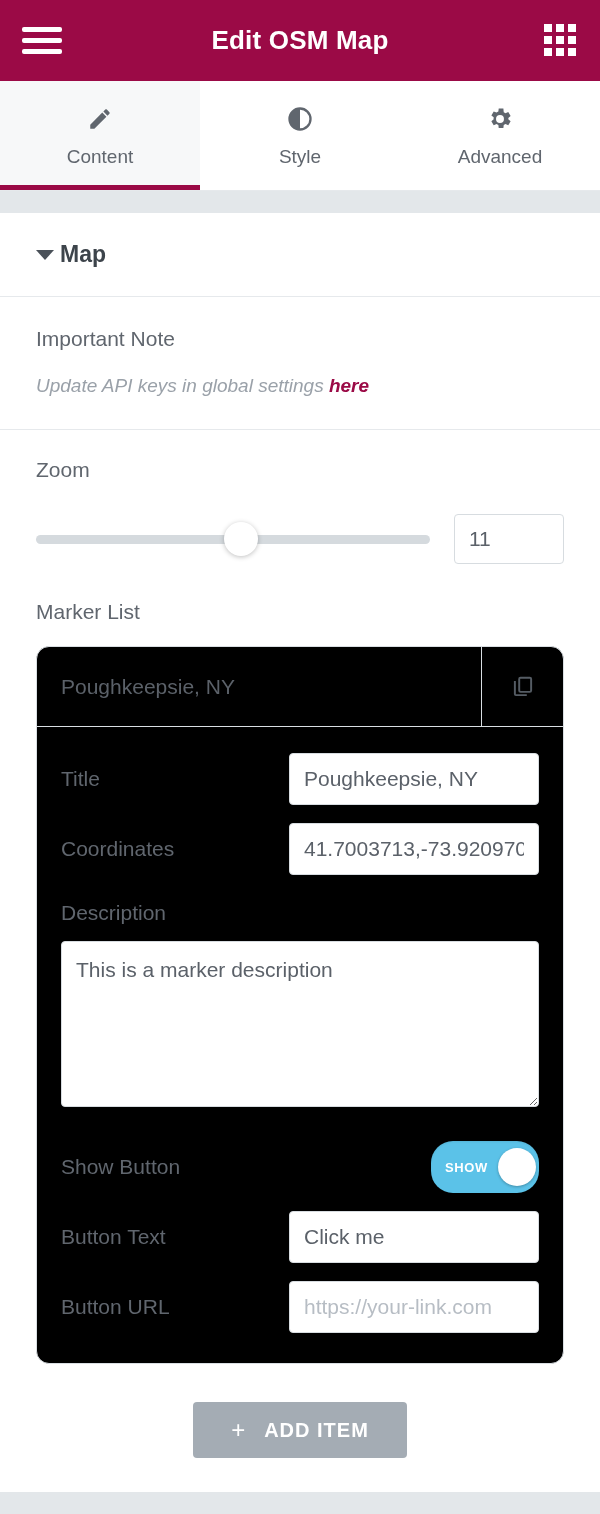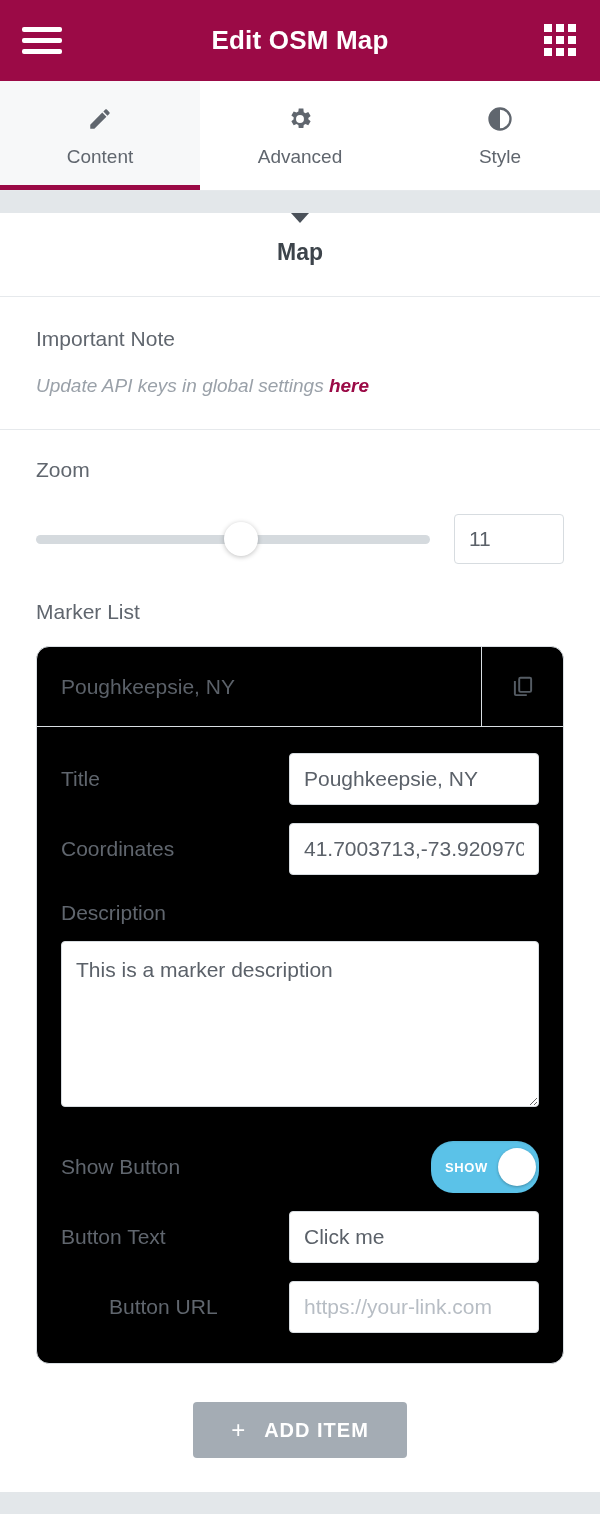--- a/index.html
+++ b/index.html
@@ -104,26 +104,25 @@
     color: #60666e;
   }
 
   
   .gap-strip { height: 22px; background: #e3e7ea; }
 
   .section-head {
     height: 84px;
     display: flex;
     align-items: center;
-    gap: 16px;
+    gap: 6px;
     padding: 0 36px;
     border-bottom: 1px solid #e6e9ec;
     cursor: pointer;
     background: #ffffff;
-    flex-direction: column;
   }
   .caret {
     width: 0; height: 0;
     border-left: 9px solid transparent;
     border-right: 9px solid transparent;
     border-top: 10px solid #4a5159;
   }
   .section-title {
     font-size: 23px;
     font-weight: bold;
@@ -243,21 +242,21 @@
     padding: 26px 24px 30px 24px;
   }
 
   .frow {
     display: flex;
     align-items: center;
     justify-content: space-between;
     margin-bottom: 18px;
     gap: 16px;
   }
-  .frow:last-child { margin-bottom: 0; margin-left: 48px; }
+  .frow:last-child { margin-bottom: 0; }
 
   .text-input {
     width: 250px;
     height: 52px;
     border: 1px solid #d7dce0;
     border-radius: 4px;
     font-size: 21px;
     color: #5b6169;
     padding: 0 14px;
     font-family: "Liberation Sans", sans-serif;
@@ -379,33 +378,33 @@
         <svg width="26" height="26" viewBox="0 0 24 24">
             <path d="M3 17.2V21h3.8L17.9 9.9l-3.8-3.8L3 17.2zM20.7 7.1c.4-.4.4-1 0-1.4l-2.4-2.4c-.4-.4-1-.4-1.4 0l-1.8 1.8 3.8 3.8 1.8-1.8z"></path>
           </svg>
       </div>
       <div class="tab-label">Content</div>
     </div>
 
     <div class="tab">
       <div class="tab-ico">
         <svg width="28" height="28" viewBox="0 0 24 24">
-            <path d="M19.1 12.9c0-.3.1-.6.1-.9s0-.6-.1-.9l2-1.6-2-3.4-2.4 1a7 7 0 0 0-1.5-.9L14.9 3h-4l-.3 2.6c-.6.2-1.1.5-1.6.9l-2.4-1-2 3.4 2 1.6c0 .3-.1.6-.1.9s0 .6.1.9l-2 1.6 2 3.4 2.4-1c.5.4 1 .7 1.6.9l.3 2.6h4l.3-2.6c.5-.2 1-.5 1.5-.9l2.4 1 2-3.4-2-1.6zM12 15.4A3.4 3.4 0 1 1 12 8.6a3.4 3.4 0 0 1 0 6.8z"></path>
+            <path d="M12 2a10 10 0 1 0 0 20 10 10 0 0 0 0-20zm0 18V4a8 8 0 0 1 0 16z"></path>
           </svg>
       </div>
-      <div class="tab-label">Advanced</div>
+      <div class="tab-label">Style</div>
     </div>
 
     <div class="tab">
       <div class="tab-ico">
         <svg width="28" height="28" viewBox="0 0 24 24">
-            <path d="M12 2a10 10 0 1 0 0 20 10 10 0 0 0 0-20zm0 18V4a8 8 0 0 1 0 16z"></path>
+            <path d="M19.1 12.9c0-.3.1-.6.1-.9s0-.6-.1-.9l2-1.6-2-3.4-2.4 1a7 7 0 0 0-1.5-.9L14.9 3h-4l-.3 2.6c-.6.2-1.1.5-1.6.9l-2.4-1-2 3.4 2 1.6c0 .3-.1.6-.1.9s0 .6.1.9l-2 1.6 2 3.4 2.4-1c.5.4 1 .7 1.6.9l.3 2.6h4l.3-2.6c.5-.2 1-.5 1.5-.9l2.4 1 2-3.4-2-1.6zM12 15.4A3.4 3.4 0 1 1 12 8.6a3.4 3.4 0 0 1 0 6.8z"></path>
           </svg>
       </div>
-      <div class="tab-label">Style</div>
+      <div class="tab-label">Advanced</div>
     </div>
 
   </div>
 
   <div class="gap-strip"></div>
 
   <div class="section-head">
     <span class="caret"></span>
     <span class="section-title">Map</span>
   </div>

